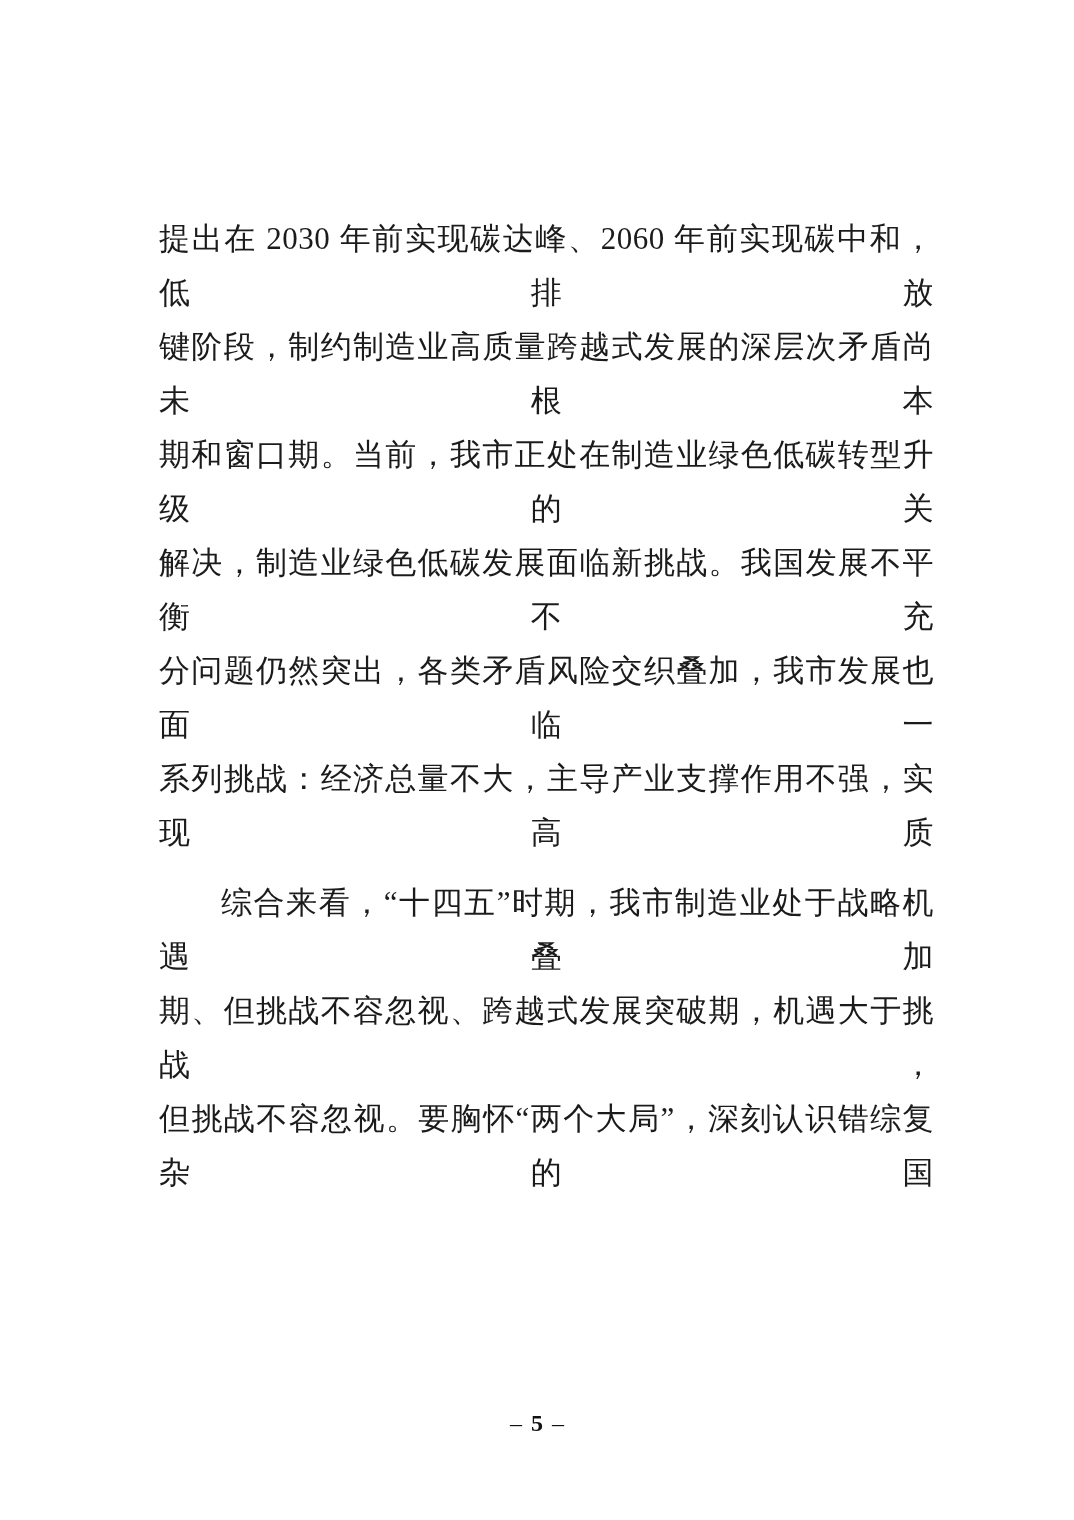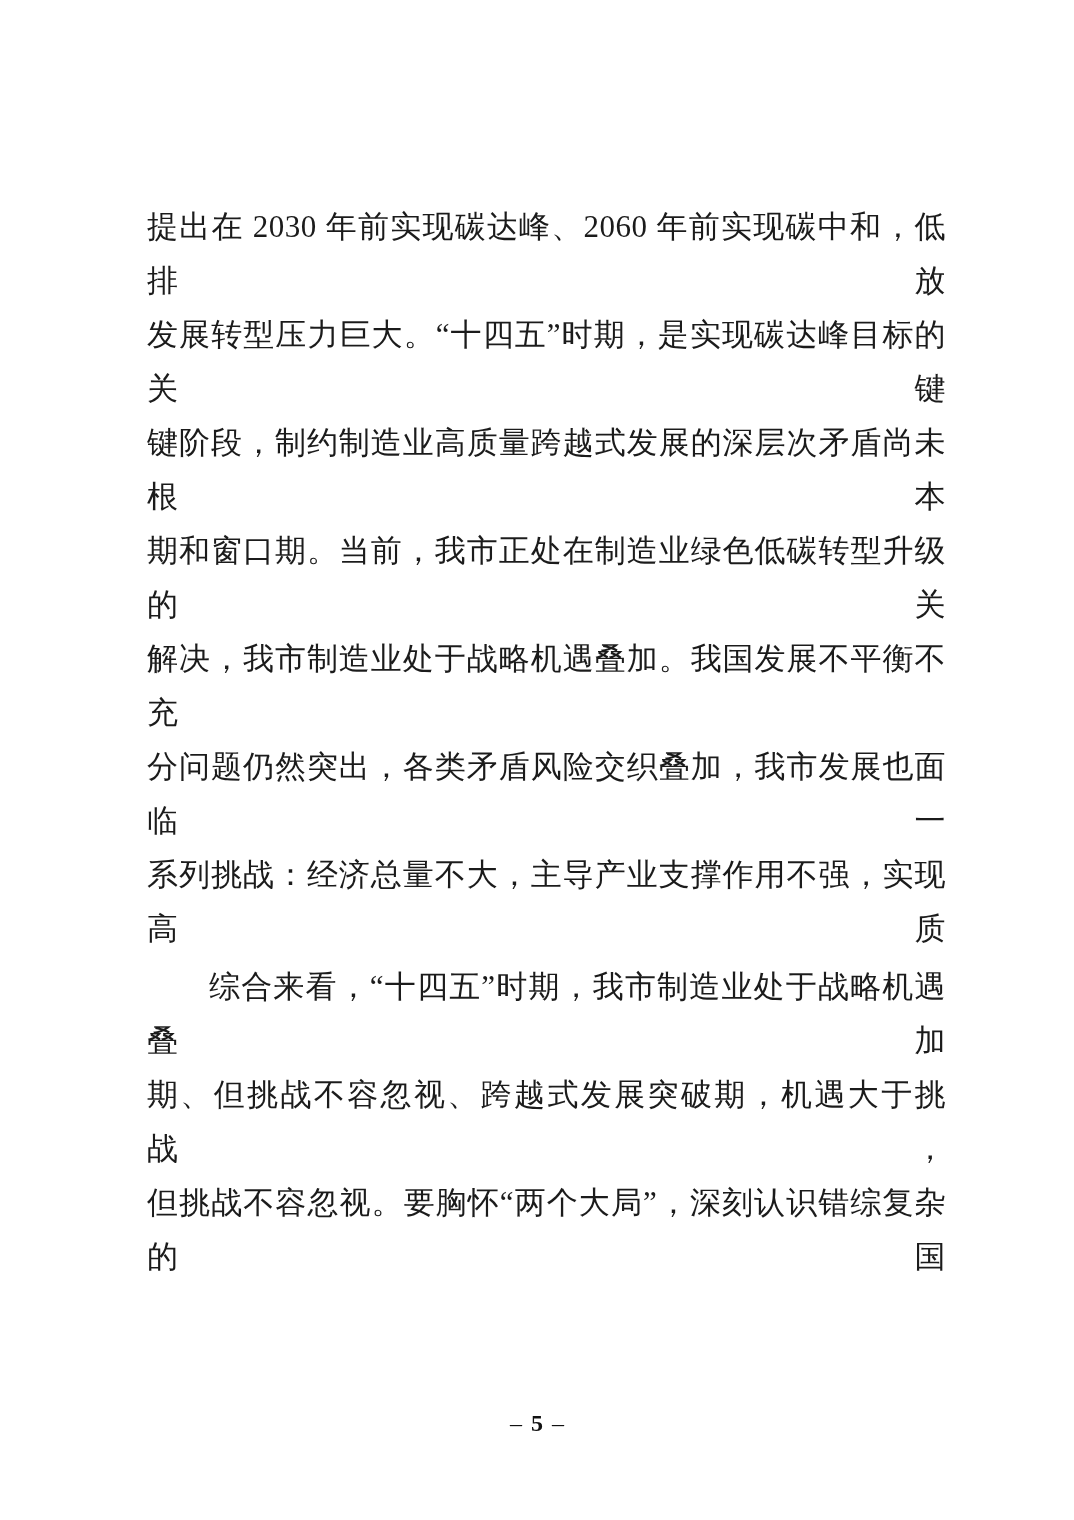--- a/index.html
+++ b/index.html
@@ -23,21 +23,21 @@
   .doc-body {
     position: absolute;
     left: 143px;
     top: 196px;
     width: 807px;
     font-size: 31px;
     line-height: 54px;
     letter-spacing: 0.5px;
   }
   .paragraph {
-    margin: 4px;
+    margin: 16px;
   }
   .line {
     text-align: justify;
     text-align-last: justify;
     -moz-text-align-last: justify;
     white-space: normal;
   }
   .line.last {
     text-align-last: left;
     -moz-text-align-last: left;
@@ -63,24 +63,23 @@
     margin: 0 9px;
   }
 </style>
 </head>
 <body>
 
 <div class="page">
   <div class="doc-body">
       <div class="paragraph">
         <div class="line">提出在 2030 年前实现碳达峰、2060 年前实现碳中和，低排放</div>
-        <div class="line">发展转型压力巨大。“十四五”时期，是实现碳达峰目标的关键</div>
         <div class="line">键阶段，制约制造业高质量跨越式发展的深层次矛盾尚未根本</div>
         <div class="line">期和窗口期。当前，我市正处在制造业绿色低碳转型升级的关</div>
-        <div class="line">解决，我市制造业处于战略机遇叠加。我国发展不平衡不充</div>
+        <div class="line">解决，制造业绿色低碳发展面临新挑战。我国发展不平衡不充</div>
         <div class="line">分问题仍然突出，各类矛盾风险交织叠加，我市发展也面临一</div>
         <div class="line">系列挑战：经济总量不大，主导产业支撑作用不强，实现高质</div>
       </div>
       <div class="paragraph">
         <div class="line indent">综合来看，“十四五”时期，我市制造业处于战略机遇叠加</div>
         <div class="line">期、但挑战不容忽视、跨越式发展突破期，机遇大于挑战，</div>
         <div class="line">但挑战不容忽视。要胸怀“两个大局”，深刻认识错综复杂的国</div>
       </div>
     </div>
   <div class="page-number">

